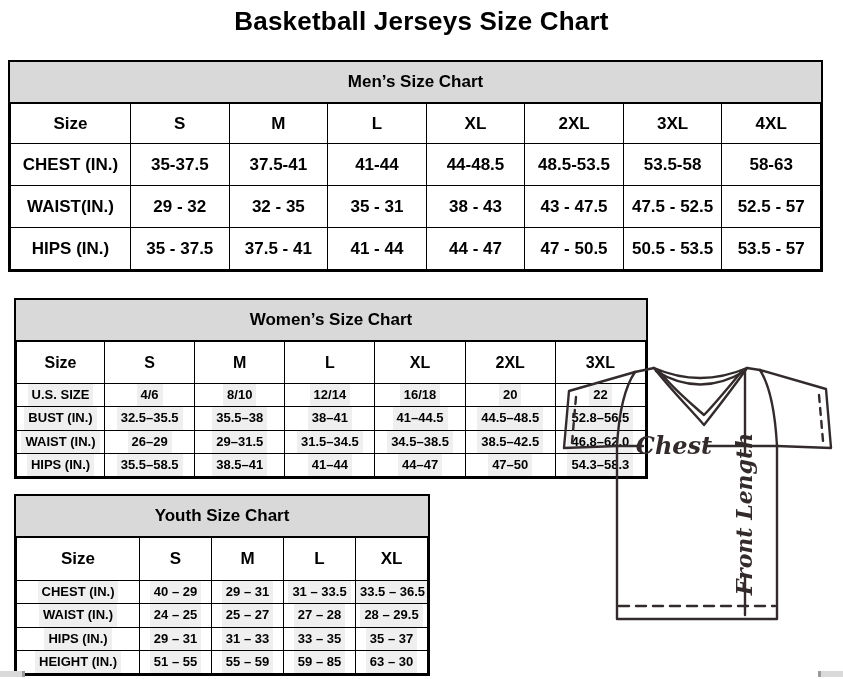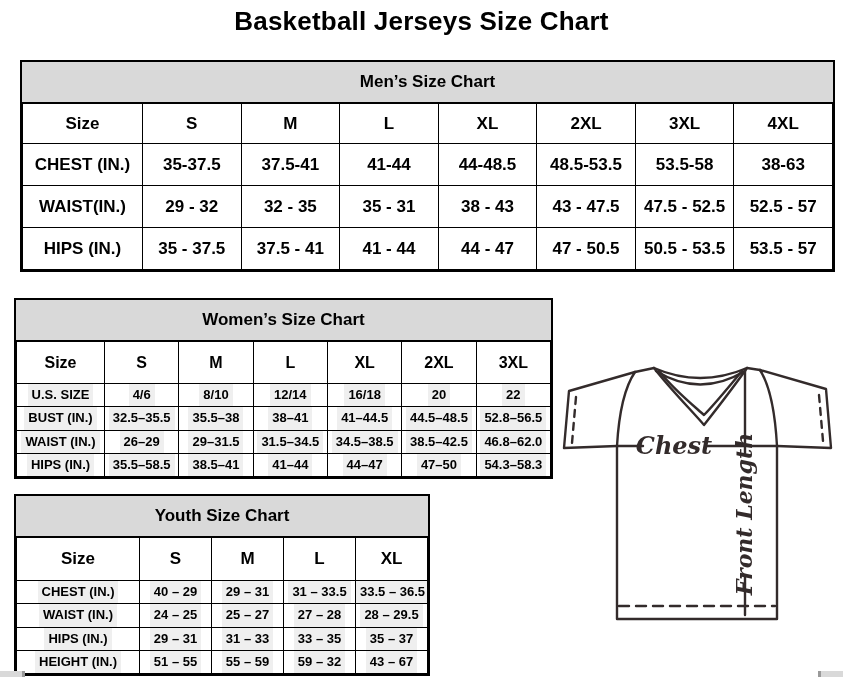--- a/index.html
+++ b/index.html
@@ -22,29 +22,29 @@
     font-weight:bold;
   }
   .tblwrap td{
     border:1px solid #000;text-align:center;vertical-align:middle;padding:0;
     overflow:hidden;white-space:nowrap;
   }
   .v{display:inline-block;line-height:1.1;}
   .shaded .rl .v,.shaded .rv .v{background:#efefef;padding:4px 4px;}
 
   
-  .t-mens{left:20px;top:60px;width:815px;}
+  .t-mens{left:8px;top:60px;width:815px;}
   .t-mens .banner{height:40px;}
   .t-mens td{font-size:17px;}
   .t-mens tr{height:42px;}
   .t-mens tr:first-child{height:40px;}
   .t-mens td:first-child{width:119px;}
 
   
-  .t-womens{left:14px;top:298px;width:539px;}
+  .t-womens{left:14px;top:298px;width:634px;}
   .t-womens .banner{height:40px;}
   .t-womens tr{height:21px;}
   .t-womens tr:first-child{height:42px;}
   .t-womens td{font-size:13px;}
   .t-womens tr:first-child td{font-size:16px;}
   .t-womens td:first-child{width:87px;}
 
   
   .t-youth{left:14px;top:494px;width:416px;}
   .t-youth .banner{height:40px;}
@@ -84,21 +84,21 @@
           <td class="ch">4XL</td>
         </tr>
         <tr>
           <td class="rl"><span class="v">CHEST (IN.)</span></td>
           <td class="rv"><span class="v">35-37.5</span></td>
           <td class="rv"><span class="v">37.5-41</span></td>
           <td class="rv"><span class="v">41-44</span></td>
           <td class="rv"><span class="v">44-48.5</span></td>
           <td class="rv"><span class="v">48.5-53.5</span></td>
           <td class="rv"><span class="v">53.5-58</span></td>
-          <td class="rv"><span class="v">38-63</span></td>
+          <td class="rv"><span class="v">58-63</span></td>
         </tr>
         <tr>
           <td class="rl"><span class="v">WAIST(IN.)</span></td>
           <td class="rv"><span class="v">29 - 32</span></td>
           <td class="rv"><span class="v">32 - 35</span></td>
           <td class="rv"><span class="v">35 - 31</span></td>
           <td class="rv"><span class="v">38 - 43</span></td>
           <td class="rv"><span class="v">43 - 47.5</span></td>
           <td class="rv"><span class="v">47.5 - 52.5</span></td>
           <td class="rv"><span class="v">52.5 - 57</span></td>
@@ -199,22 +199,22 @@
           <td class="rl"><span class="v">HIPS (IN.)</span></td>
           <td class="rv"><span class="v">29 – 31</span></td>
           <td class="rv"><span class="v">31 – 33</span></td>
           <td class="rv"><span class="v">33 – 35</span></td>
           <td class="rv"><span class="v">35 – 37</span></td>
         </tr>
         <tr>
           <td class="rl"><span class="v">HEIGHT (IN.)</span></td>
           <td class="rv"><span class="v">51 – 55</span></td>
           <td class="rv"><span class="v">55 – 59</span></td>
-          <td class="rv"><span class="v">59 – 32</span></td>
-          <td class="rv"><span class="v">43 – 67</span></td>
+          <td class="rv"><span class="v">59 – 85</span></td>
+          <td class="rv"><span class="v">63 – 30</span></td>
         </tr>
       </tbody>
     </table>
 </div>
 
 <svg class="jersey" viewBox="0 0 285 272">
   <g fill="none" stroke="#332b2b" stroke-width="2.4" stroke-linejoin="round" stroke-linecap="round">
 
     <path d="M 80,14 L 14,33 L 9,90 L 62,88"></path>
     <line x1="21" y1="39" x2="17" y2="85" stroke-dasharray="7 6"></line>

